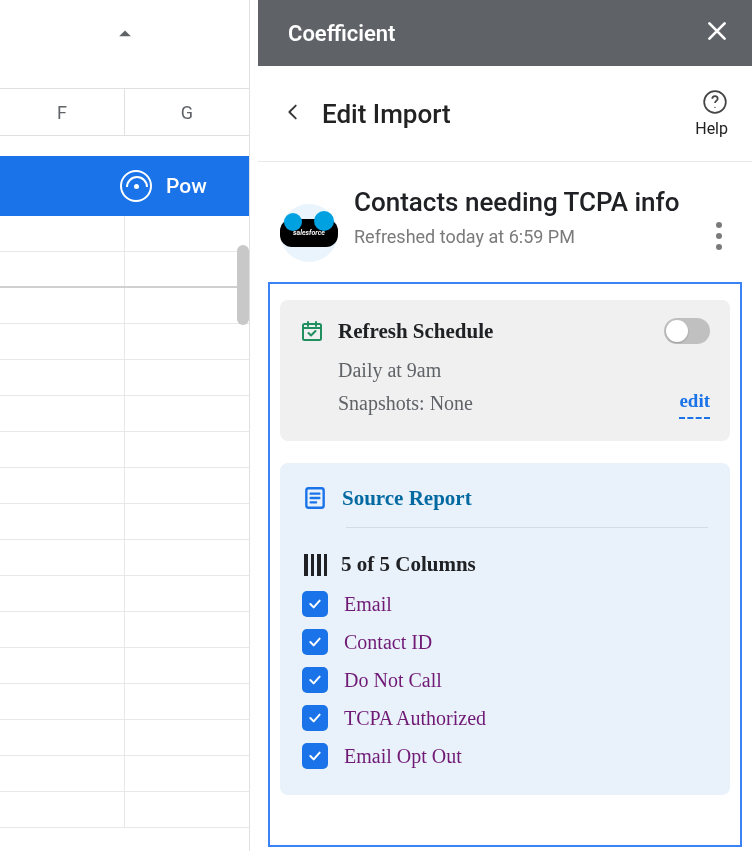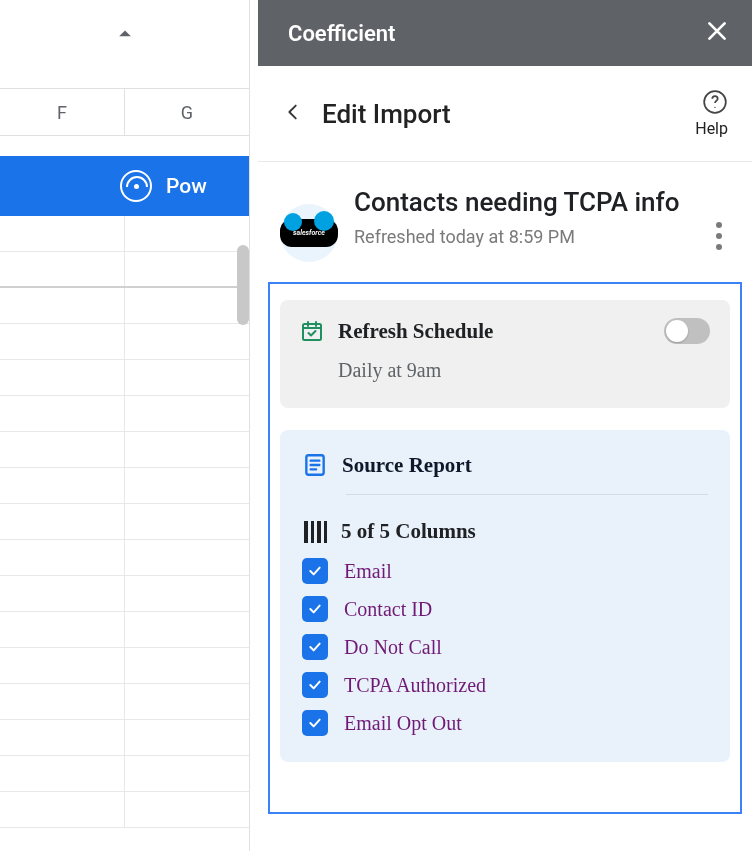--- a/index.html
+++ b/index.html
@@ -322,21 +322,21 @@
     .source-header {
       display: flex;
       align-items: center;
       gap: 14px;
       padding-bottom: 16px;
     }
     .source-header svg { width: 26px; height: 26px; }
     .source-title {
       font-size: 21px;
       font-weight: 700;
-      color: #0f172a;
+      color: #0369a1;
     }
     .source-divider {
       height: 1px;
       background: #d0dce8;
       margin: 0 0 0 44px;
     }
 
     .columns-header {
       display: flex;
       align-items: center;
@@ -504,21 +504,21 @@
   </div>
 
   <div class="body-area">
 
     <div class="report-header">
       <div class="sf-badge">
         <div class="sf-cloud">salesforce</div>
       </div>
       <div class="report-title-area">
         <div class="report-title">Contacts needing TCPA info</div>
-        <div class="report-refreshed">Refreshed today at 8:59 PM</div>
+        <div class="report-refreshed">Refreshed today at 6:59 PM</div>
       </div>
       <div class="kebab">
         <span></span>
         <span></span>
         <span></span>
       </div>
     </div>
 
     <div class="highlight-box">
 
@@ -530,20 +530,24 @@
                 <path d="M3 9h18" stroke="#1f8f5f" stroke-width="2"></path>
                 <path d="M8 3v4M16 3v4" stroke="#1f8f5f" stroke-width="2" stroke-linecap="round"></path>
                 <path d="M8.5 14l2.5 2.5 4.5-4.5" stroke="#1f8f5f" stroke-width="2" fill="none" stroke-linecap="round" stroke-linejoin="round"></path>
               </svg>
           </div>
           <div class="schedule-title">Refresh Schedule</div>
           <div class="toggle"></div>
         </div>
         <div class="schedule-details">
           <div>Daily at 9am</div>
+          <div class="snapshots-row">
+            <span>Snapshots: None</span>
+            <span class="edit-link">edit</span>
+          </div>
         </div>
       </div>
 
       <div class="source-card">
         <div class="source-header">
           <svg viewBox="0 0 24 24">
               <rect x="4" y="3" width="16" height="18" rx="2" fill="none" stroke="#1a73e8" stroke-width="2.2"></rect>
               <path d="M8 8h8M8 12h8M8 16h5" stroke="#1a73e8" stroke-width="2.2" stroke-linecap="round"></path>
             </svg>
           <div class="source-title">Source Report</div>

